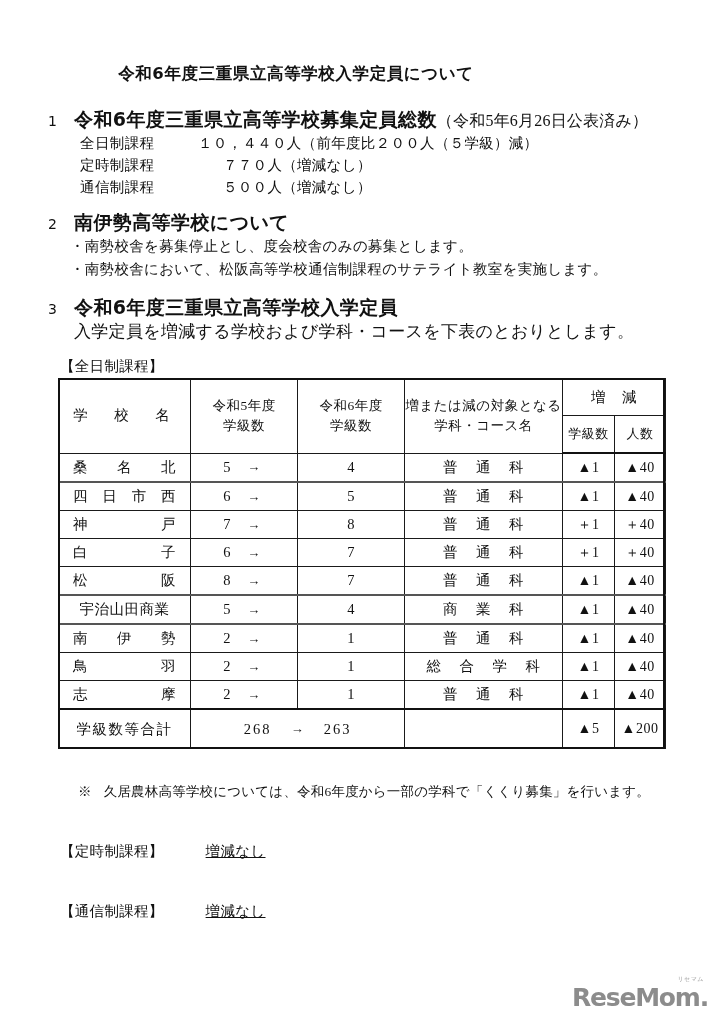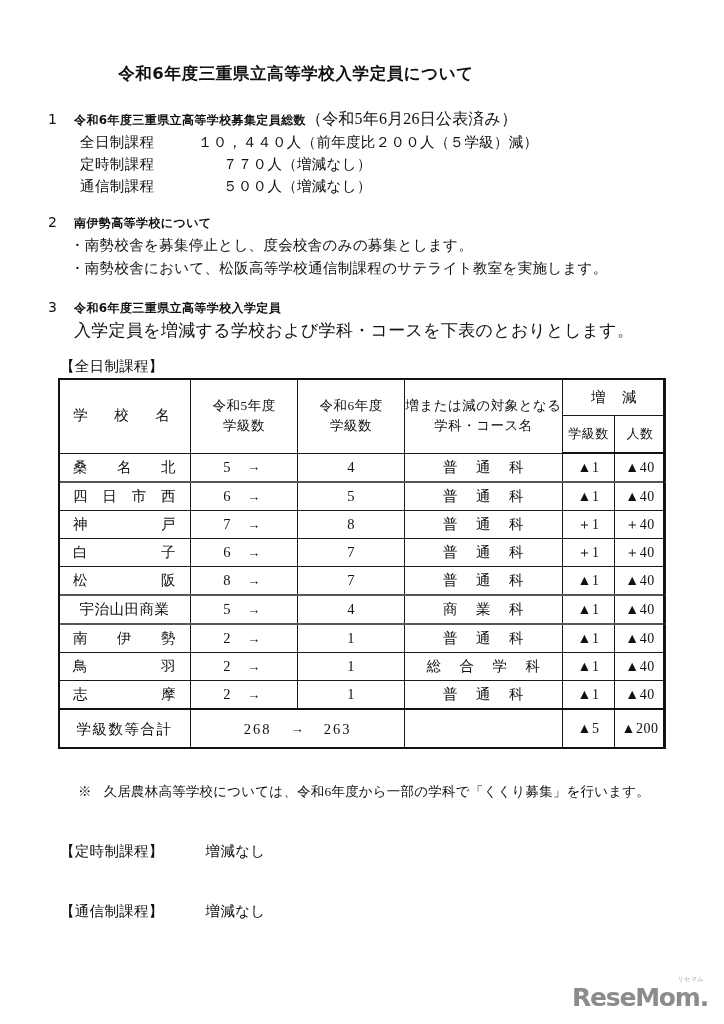--- a/index.html
+++ b/index.html
@@ -47,21 +47,21 @@
   .sec-num {
     display: inline-block;
     width: 26px;
     font-family: "DejaVu Sans", "Liberation Sans", sans-serif;
     font-size: 14px;
     font-weight: normal;
   }
   .sec-bold {
     font-family: "DejaVu Sans", "Liberation Sans", sans-serif;
     font-weight: bold;
-    font-size: 12px;
+    font-size: 19px;
     letter-spacing: 0.4px;
   }
   .sec-note {
     font-family: "Liberation Serif", "DejaVu Serif", serif;
     font-size: 16px;
     letter-spacing: 0.2px;
   }
 
   .sub-line {
     white-space: nowrap;
@@ -96,20 +96,21 @@
   .bracket-head {
     position: absolute;
     left: 60px;
     font-size: 14.5px;
     white-space: nowrap;
     letter-spacing: 0.3px;
   }
   .bracket-val {
     display: inline-block;
     padding-left: 42px;
+    text-decoration: underline;
   }
 
   
   .tbl-wrap {
     position: absolute;
     left: 58px;
     top: 378px;
     width: 607px;
   }
   table.cap {

